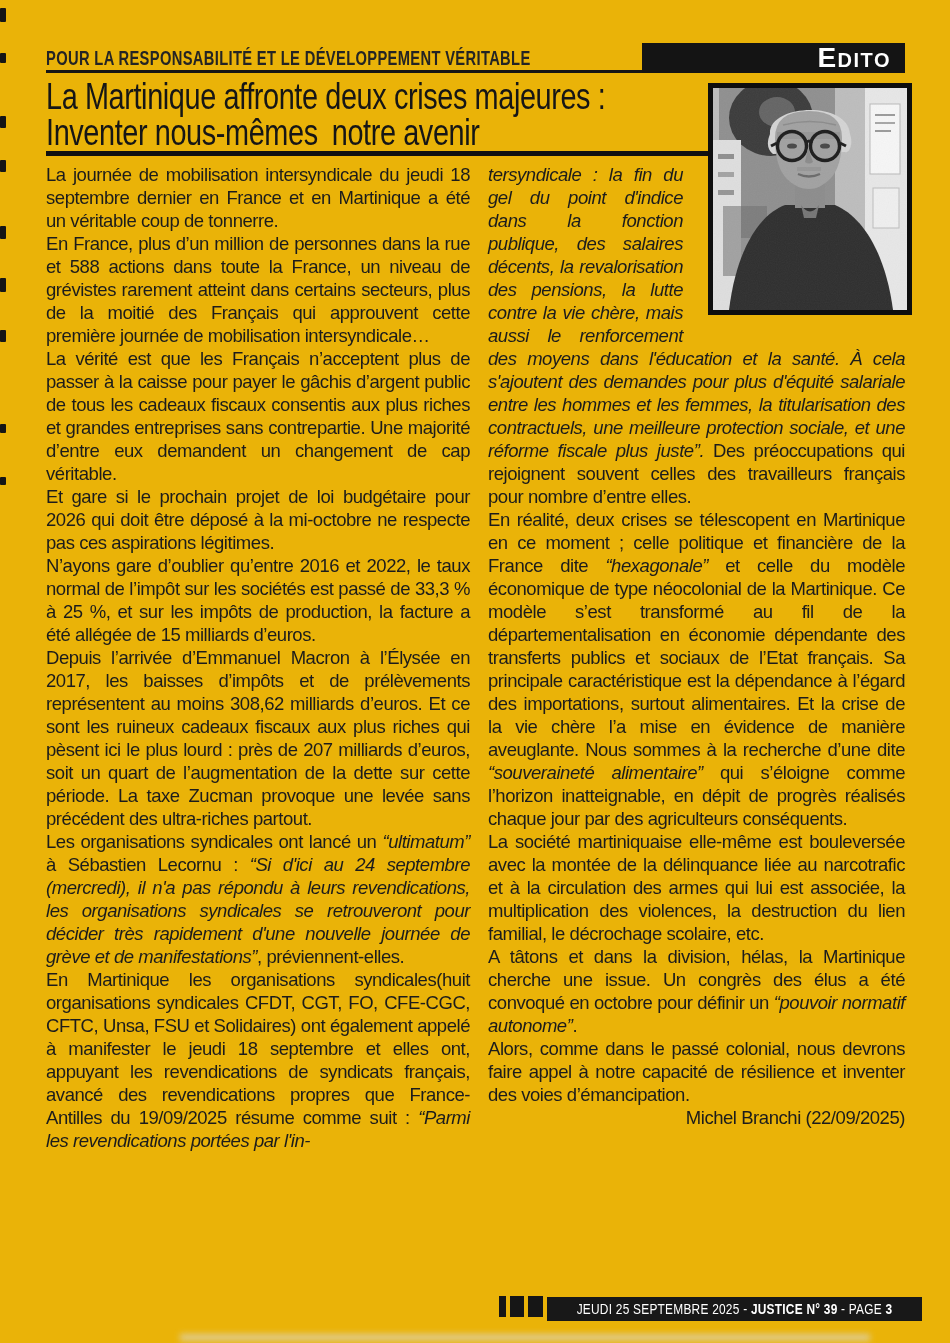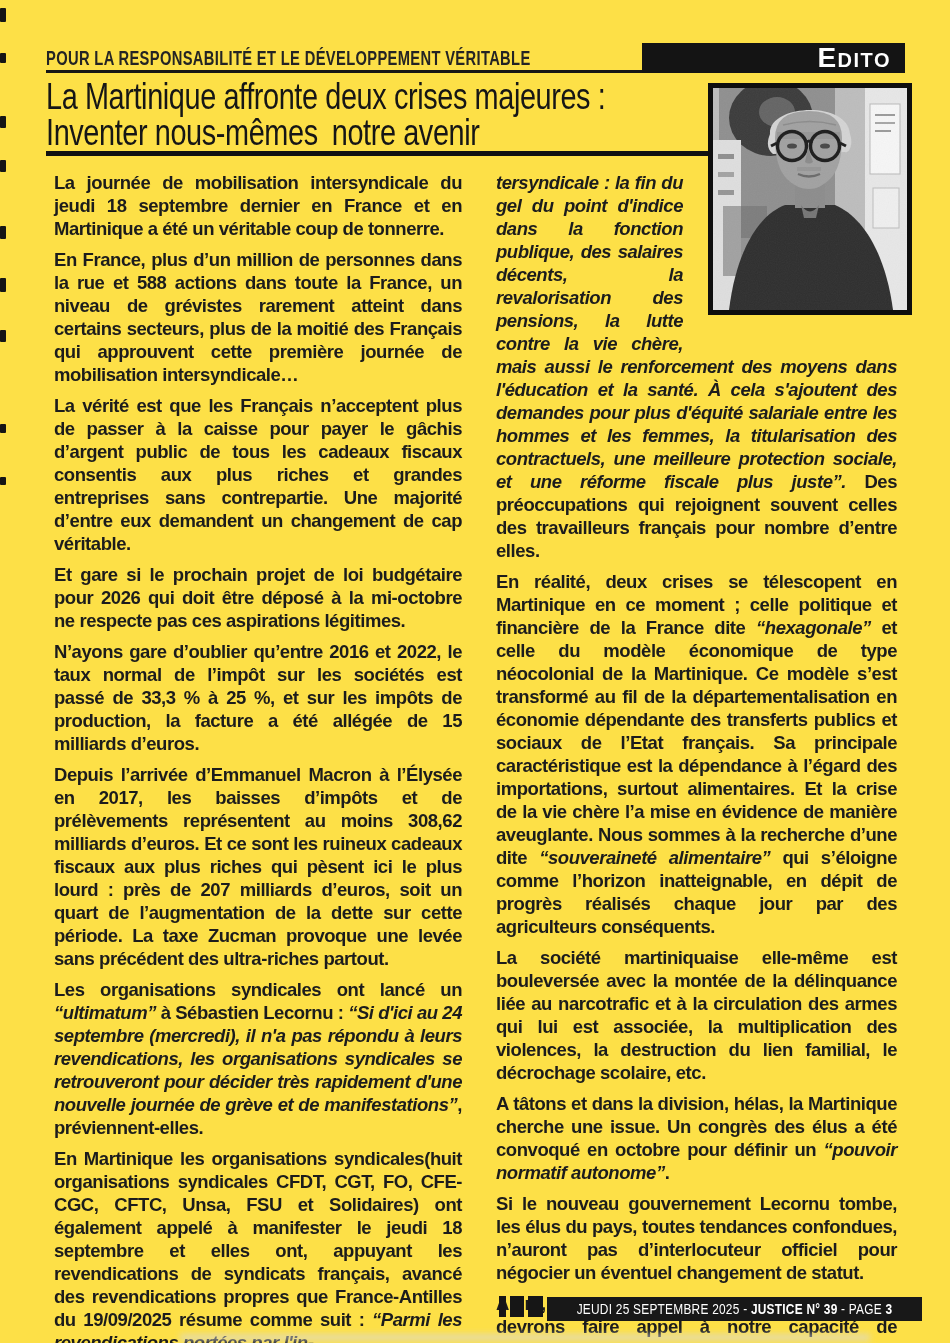--- a/index.html
+++ b/index.html
@@ -1,16 +1,16 @@
 <!DOCTYPE html>
 <html><head>
 <meta charset="utf-8">
 <style>
   html,body{margin:0;padding:0;background:#ffffff;}
-  .page{position:relative;width:950px;height:1343px;background:#fde047;overflow:hidden;
+  .page{position:relative;width:950px;height:1343px;background:#eab308;overflow:hidden;
         font-family:"Liberation Sans",sans-serif;color:#1e1e1e;}
   
   .mark{position:absolute;left:0;width:6px;background:#151515;border-radius:1px;}
   .smudge{position:absolute;left:180px;top:1334px;width:690px;height:7px;background:#d9d9d9;
           filter:blur(3px);opacity:.65;}
   
   .kicker{position:absolute;left:46px;top:47px;font-size:21px;line-height:21px;color:#242424;
           white-space:nowrap;transform:scaleX(.70);transform-origin:left top;font-weight:bold;
           letter-spacing:.5px;}
   .kicker-rule{position:absolute;left:46px;top:70px;width:859px;height:3px;background:#161616;}
@@ -26,21 +26,21 @@
   .title-underline{position:absolute;left:46px;top:151px;width:662px;height:5px;background:#111;}
   
   .photo{position:absolute;left:708px;top:83px;width:194px;height:222px;border:5px solid #0e0e0e;
          background:#c0c0c0;}
   .photo svg{display:block;width:194px;height:222px;}
   
   .columns{position:absolute;left:46px;top:163px;width:859px;display:flex;gap:18px;
            font-size:18.5px;line-height:23px;letter-spacing:-.45px;color:#1c1c1c;}
   .col-left{width:424px;}
   .col-right{width:417px;}
-  .columns p{margin:8px;text-align:justify;font-weight:bold;}
+  .columns p{margin:0;text-align:justify;}
   .columns .it{font-style:italic;}
   .photo-spacer{float:right;width:222px;height:184px;}
   .sig{text-align:right !important;}
   
   .footer-bar{position:absolute;left:547px;top:1297px;width:375px;height:24px;background:#181818;
               display:flex;align-items:center;justify-content:center;}
   .footer-bar span{color:#fff;font-size:14.5px;white-space:nowrap;transform:scaleX(.82);
                    letter-spacing:.3px;}
   .footer-bar b{font-weight:bold;}
   .fblock{position:absolute;top:1296px;background:#161616;height:21px;}
@@ -131,21 +131,20 @@
         <p><span>Depuis l’arrivée d’Emmanuel Macron à l’Élysée en 2017, les baisses d’impôts et de prélèvements représentent au moins 308,62 milliards d’euros. Et ce sont les ruineux cadeaux fiscaux aux plus riches qui pèsent ici le plus lourd : près de 207 milliards d’euros, soit un quart de l’augmentation de la dette sur cette période. La taxe Zucman provoque une levée sans précédent des ultra-riches partout.</span></p>
         <p><span>Les organisations syndicales ont lancé un </span><span class="it">“ultimatum”</span><span> à Sébastien Lecornu : </span><span class="it">“Si d'ici au 24 septembre (mercredi), il n'a pas répondu à leurs revendications, les organisations syndicales se retrouveront pour décider très rapidement d'une nouvelle journée de grève et de manifestations”</span><span>, préviennent-elles.</span></p>
         <p><span>En Martinique les organisations syndicales(huit organisations syndicales CFDT, CGT, FO, CFE-CGC, CFTC, Unsa, FSU et Solidaires)  ont également appelé à manifester le jeudi 18 septembre et elles ont, appuyant les revendications de syndicats français, avancé des revendications propres que France-Antilles du 19/09/2025 résume comme suit : </span><span class="it">“Parmi les revendications portées par l'in-</span></p>
       </div>
     <div class="col-right" id="col-right">
       <div class="photo-spacer"></div>
     <p><span class="it">tersyndicale : la fin du gel du point d'indice dans la fonction publique, des salaires décents, la revalorisation des pensions, la lutte contre la vie chère, mais aussi le renforcement des moyens dans l'éducation et la santé. À cela s'ajoutent des demandes pour plus d'équité salariale entre les hommes et les femmes, la titularisation des contractuels, une meilleure protection sociale, et une réforme fiscale plus juste”.</span><span> Des préoccupations qui rejoignent souvent celles des travailleurs français pour nombre d’entre elles.</span></p>
         <p><span>En réalité, deux crises se télescopent en Martinique en ce moment ; celle politique et financière de la France dite </span><span class="it">“hexagonale”</span><span> et celle du modèle économique de type néocolonial de la Martinique. Ce modèle s’est transformé au fil de la départementalisation en économie dépendante des transferts publics et sociaux de l’Etat français. Sa principale caractéristique est la dépendance à l’égard des importations, surtout alimentaires. Et la crise de la vie chère l’a mise en évidence de manière aveuglante. Nous sommes à la recherche d’une dite </span><span class="it">“souveraineté alimentaire”</span><span> qui s’éloigne comme l’horizon inatteignable, en dépit de progrès réalisés chaque jour par des agriculteurs conséquents.</span></p>
         <p><span>La société martiniquaise elle-même est bouleversée avec la montée de la délinquance liée au narcotrafic et à la circulation des armes qui lui est associée, la multiplication des violences, la destruction du lien familial, le décrochage scolaire, etc.</span></p>
         <p><span>A tâtons et dans la division, hélas, la Martinique cherche une issue. Un congrès des élus a été convoqué en octobre pour définir un </span><span class="it">“pouvoir normatif autonome”</span><span>.</span></p>
-        <p><span>Si le nouveau gouvernement Lecornu tombe, les élus du pays, toutes tendances confondues, n’auront pas d’interlocuteur officiel pour négocier un éventuel changement de statut.</span></p>
         <p><span>Alors, comme dans le passé colonial, nous devrons faire appel à notre capacité de résilience et inventer des voies d’émancipation.</span></p>
         <p class="sig"><span>Michel Branchi (22/09/2025)</span></p>
       </div>
   </div>
 
   <div class="fblock" style="left:499px;width:7px"></div>
   <div class="fblock" style="left:510px;width:14px"></div>
   <div class="fblock" style="left:528px;width:15px"></div>
   <div class="footer-bar">
     <span id="footer-text"><span>JEUDI 25 SEPTEMBRE 2025 - </span><b>JUSTICE N° 39</b><span> - PAGE </span><b>3</b></span>

